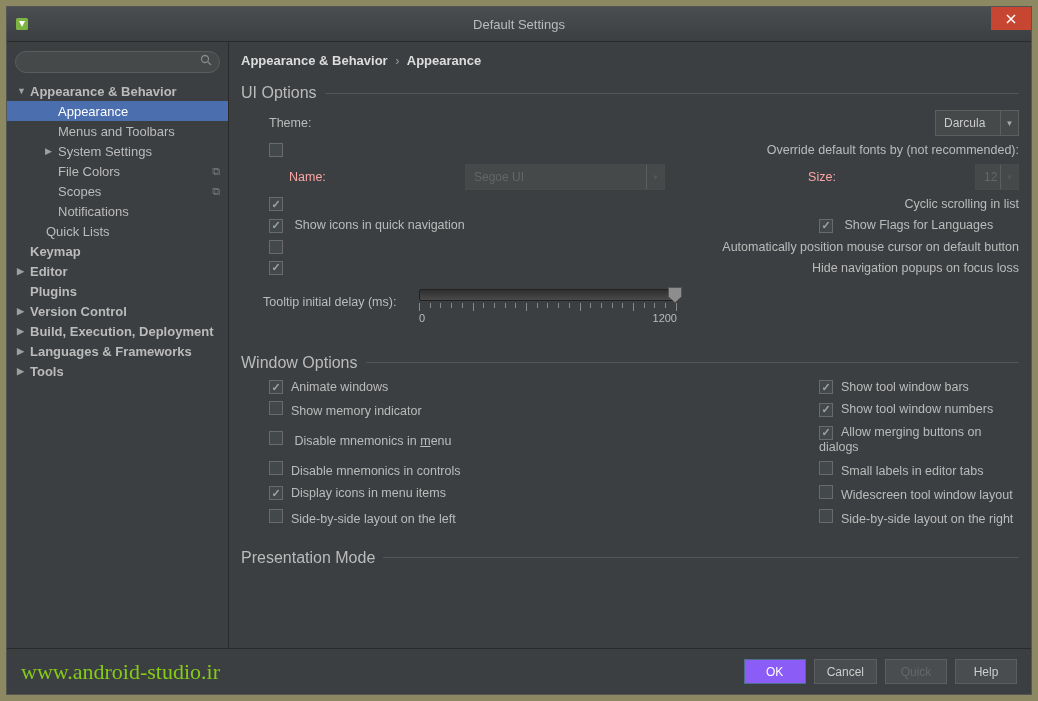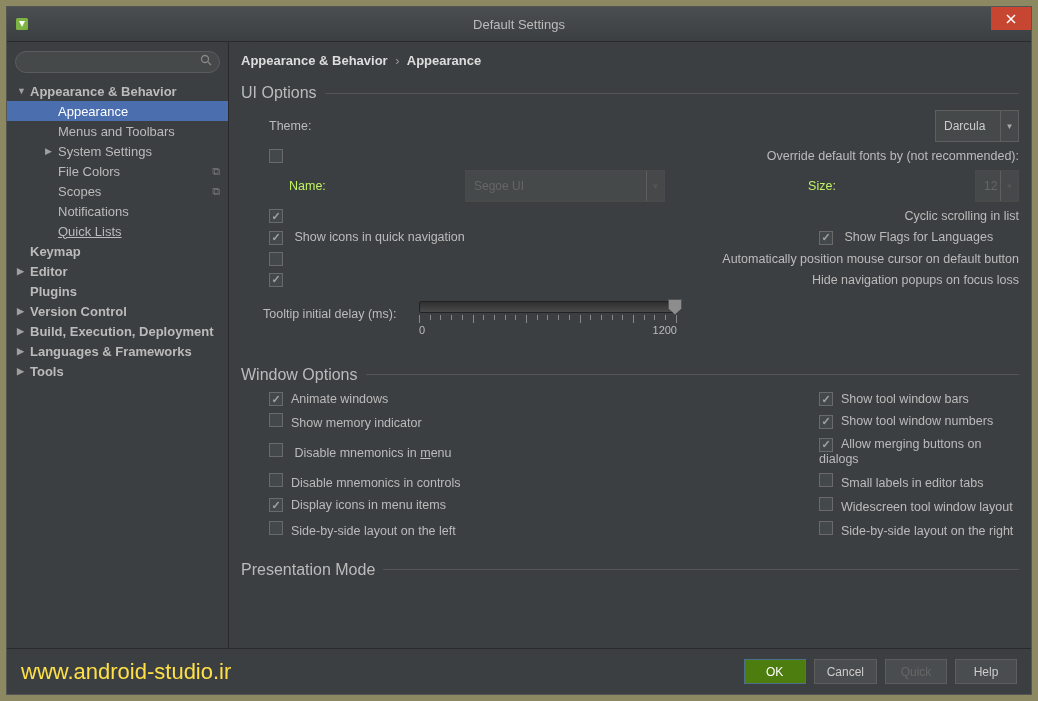--- a/index.html
+++ b/index.html
@@ -24,45 +24,45 @@
   .tree-badge { position: absolute; right: 8px; color: #777; font-size: 11px; }
   .main { flex: 1; display: flex; flex-direction: column; background: #3c3f41; overflow-y: auto; }
   .breadcrumb { padding: 11px 12px 10px 12px; color: #ddd; font-size: 13px; font-weight: 600; }
   .breadcrumb .sep { font-weight: 400; color: #999; margin: 0 4px; }
   .section { padding: 0 12px 10px 12px; }
   .section-header { display: flex; align-items: center; color: #bbb; font-size: 16px; margin: 6px 0 8px 0; }
   .section-header .line { flex: 1; height: 1px; background: #555; margin-left: 8px; }
   .row { display: flex; align-items: center; margin: 7px 0 7px 28px; color: #bbb; font-size: 12.5px; justify-content: space-between; }
   .row.indent2 { margin-left: 48px; }
   .label { margin-right: 10px; }
-  .select { background: #45494a; border: 1px solid #5e5e5e; color: #ccc; height: 32px; padding: 0 20px 0 8px; font-size: 12px; position: relative; display: inline-flex; align-items: center; cursor: pointer; }
+  .select { background: #45494a; border: 1px solid #5e5e5e; color: #ccc; height: 26px; padding: 0 20px 0 8px; font-size: 12px; position: relative; display: inline-flex; align-items: center; cursor: pointer; }
   .select-arrow { position: absolute; right: 0; top: 0; width: 18px; height: 100%; border-left: 1px solid #5e5e5e; display: flex; align-items: center; justify-content: center; font-size: 8px; color: #aaa; }
   .select.disabled { color: #666; border-color: #4a4a4a; }
   .select.disabled .select-arrow { color: #555; }
   .checkbox { width: 14px; height: 14px; border: 1px solid #6a6a6a; background: #43494a; margin-right: 8px; display: inline-flex; align-items: center; justify-content: center; cursor: pointer; flex-shrink: 0; }
   .checkbox.checked::after { content: '✓'; color: #a0a0a0; font-size: 11px; font-weight: bold; line-height: 1; }
   .twocol { display: flex; }
   .twocol > div { flex: 0 0 200px; }
   .twocol > div:first-child { flex: 0 0 220px; }
   .slider-row { display: flex; align-items: flex-start; margin: 14px 0 14px 22px; color: #bbb; font-size: 12.5px; }
   .slider-label { width: 156px; padding-top: 6px; }
   .slider-wrap { flex: 1; max-width: 258px; }
   .slider-track { height: 12px; background: linear-gradient(#2f2f2f,#4a4a4a); border: 1px solid #222; position: relative; border-radius: 2px; }
   .slider-thumb { position: absolute; right: -6px; top: -3px; width: 14px; height: 16px; background: #8d8d8d; border: 1px solid #555; clip-path: polygon(50% 100%, 0 60%, 0 0, 100% 0, 100% 60%); }
   .slider-ticks { display: flex; justify-content: space-between; margin-top: 2px; }
   .slider-ticks span { width: 1px; height: 5px; background: #888; }
   .slider-ticks span.major { height: 8px; }
   .slider-labels { display: flex; justify-content: space-between; font-size: 11px; color: #bbb; margin-top: 1px; }
   .footer { height: 46px; border-top: 1px solid #2a2a2a; display: flex; align-items: center; padding: 0 14px; background: #3c3f41; }
-  .watermark { color: #fde047; font-size: 22px; font-family: Liberation Sans, sans-serif; font-style: normal; }
+  .watermark { color: #84cc16; font-size: 22px; font-family: Liberation Serif, serif; font-style: normal; }
   .footer-btns { margin-left: auto; display: flex; gap: 8px; }
   .btn { height: 25px; min-width: 62px; padding: 0 12px; background: #4a4d4f; border: 1px solid #5e5e5e; color: #ccc; font-size: 12px; display: inline-flex; align-items: center; justify-content: center; cursor: pointer; }
-  .btn.primary { background: #4d7c0f; border-color: #4a708b; color: #fff; }
+  .btn.primary { background: #8b5cf6; border-color: #4a708b; color: #fff; }
   .btn.disabled { color: #666; cursor: default; }
-  .disabled-text { color: #bef264; }
+  .disabled-text { color: #fca5a5; }
 </style>
 </head>
 <body>
 
 <div class="window">
   <div class="titlebar">
     <svg class="titlebar-icon" viewBox="0 0 24 24">
         <rect x="4" y="4" width="16" height="16" fill="#7cb342" rx="2"></rect>
         <path d="M8 8 L16 8 L12 16 Z" fill="#fff"></path>
       </svg>
@@ -110,21 +110,21 @@
             </div>
             <div class="tree-row" style="padding-left: 38px;">
               <span class="tree-arrow"></span>
               <span>Scopes</span>
               <span class="tree-badge">⧉</span>
             </div>
             <div class="tree-row" style="padding-left: 38px;">
               <span class="tree-arrow"></span>
               <span>Notifications</span>
             </div>
-            <div class="tree-row" style="padding-left: 38px; text-decoration: underline;">
+            <div class="tree-row" style="padding-left: 26px;">
               <span class="tree-arrow"></span>
               <span>Quick Lists</span>
             </div>
             <div class="tree-row bold" style="padding-left: 10px;">
               <span class="tree-arrow"></span>
               <span>Keymap</span>
             </div>
             <div class="tree-row bold" style="padding-left: 10px;">
               <span class="tree-arrow">▶</span>
               <span>Editor</span>

